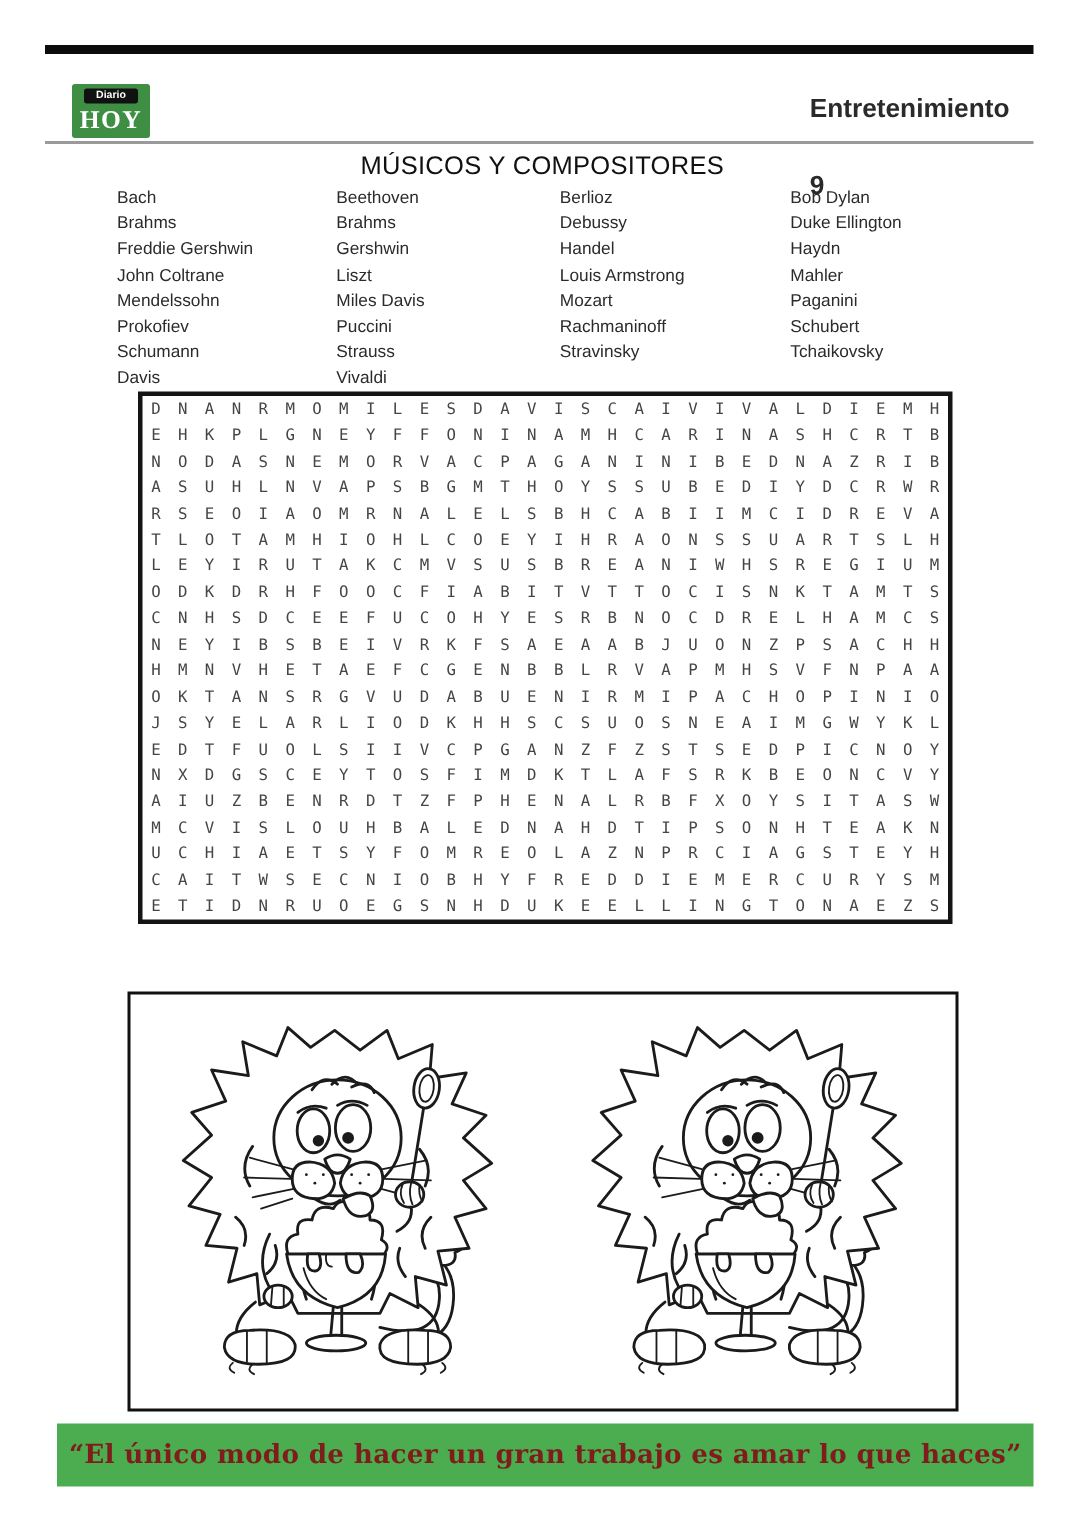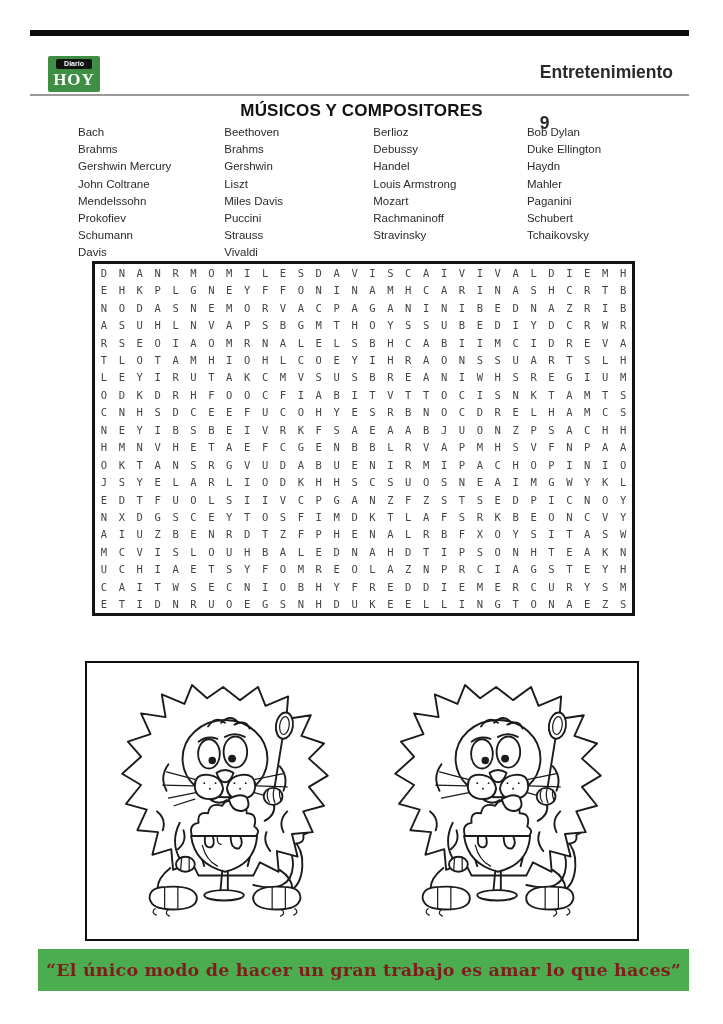--- a/index.html
+++ b/index.html
@@ -16,21 +16,21 @@
              font-family:"Liberation Serif",serif;}
 
   .date{position:absolute;left:108px;top:66px;font-size:13.5px;color:#222;}
   .section-wrap{position:absolute;top:62px;right:50px;display:flex;gap:30px;align-items:baseline;flex-direction:column;}
   .section-label{font-size:17.5px;font-weight:bold;color:#2a2a2a;}
   .page-number{font-size:17.5px;font-weight:bold;color:#2a2a2a;}
 
   .header-rule{position:absolute;left:30px;top:94px;width:659px;height:2px;background:#9a9a9a;}
 
   .puzzle-title{position:absolute;left:0;top:101px;width:723px;text-align:center;
-                font-size:17px;font-weight:bold;color:#111;letter-spacing:.2px;}
+                font-size:17px;font-weight:normal;color:#111;letter-spacing:.2px;}
 
   .word-columns{position:absolute;left:78px;top:124px;width:570px;display:flex;}
   .word-col{width:157px;}
   .word-col:nth-child(2){width:160px;}
   .word-col:nth-child(3){width:165px;}
   .word-col:nth-child(4){width:130px;}
   .word{font-size:11.5px;line-height:17.2px;color:#2b2b2b;white-space:nowrap;}
 
   .letter-grid{position:absolute;left:92px;top:261px;width:543px;height:355px;box-sizing:border-box;
                border:3px solid #141414;display:grid;
@@ -74,21 +74,21 @@
   </div>
 
   <div class="header-rule"></div>
 
   <div class="puzzle-title">MÚSICOS Y COMPOSITORES</div>
 
   <div class="word-columns" id="word-columns">
       <div class="word-col">
         <div class="word">Bach</div>
         <div class="word">Brahms</div>
-        <div class="word">Gershwin Mercury</div>
+        <div class="word">Freddie Gershwin</div>
         <div class="word">John Coltrane</div>
         <div class="word">Mendelssohn</div>
         <div class="word">Prokofiev</div>
         <div class="word">Schumann</div>
         <div class="word">Davis</div>
       </div>
       <div class="word-col">
         <div class="word">Beethoven</div>
         <div class="word">Brahms</div>
         <div class="word">Gershwin</div>

